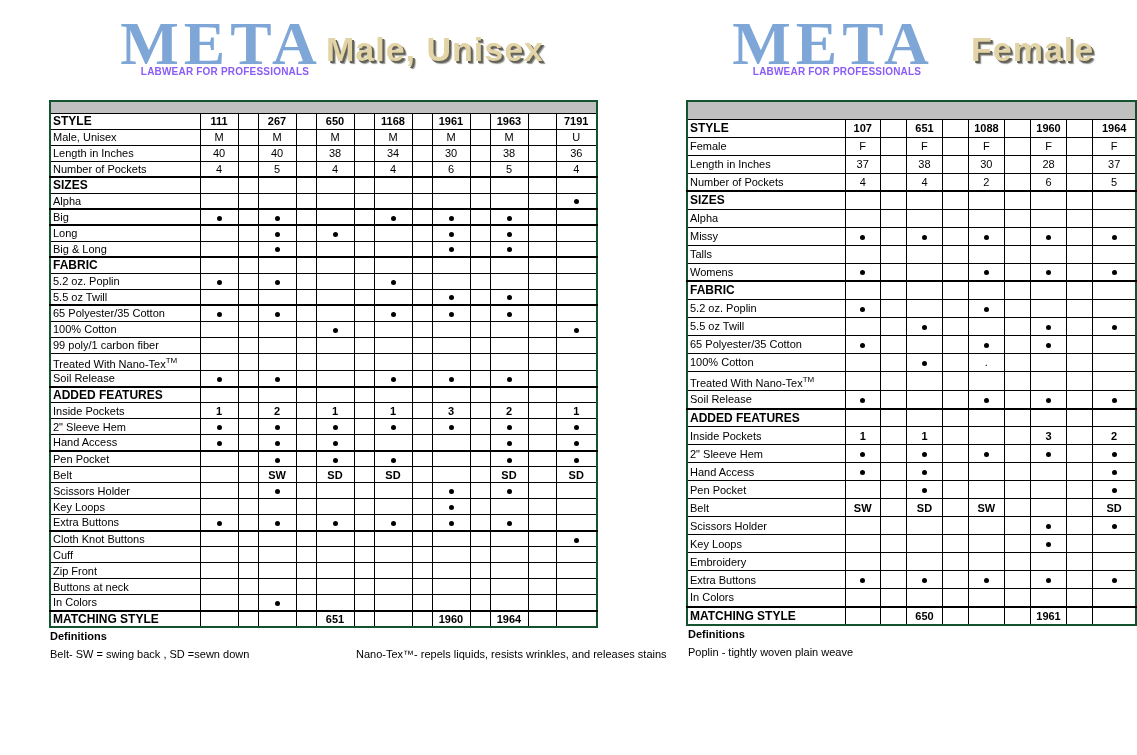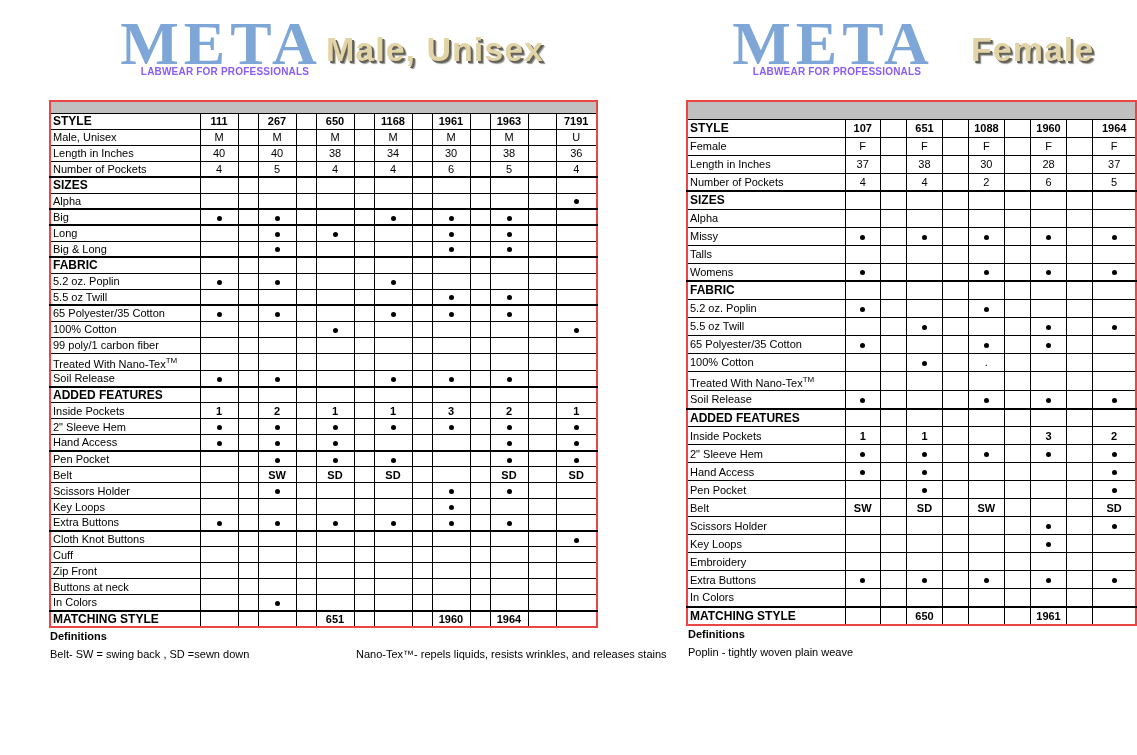--- a/index.html
+++ b/index.html
@@ -27,21 +27,21 @@
   }
   .sheet-title {
     position:absolute; font-weight:bold; font-size:34px; white-space:nowrap;
     color:#e2d4a6; text-shadow:2px 2px 0 #636258, 3px 3px 1px rgba(70,68,60,0.55);
     letter-spacing:1px;
   }
   .panel-left  .sheet-title { left:290px; top:30px; }
   .panel-right .sheet-title { left:315px; top:30px; }
 
   
-  table.spec { border-collapse:collapse; table-layout:fixed; border:2px solid #ef4444; }
+  table.spec { border-collapse:collapse; table-layout:fixed; border:2px solid #14532d; }
   .panel-left  table.spec { margin-left:13px; }
   .panel-right table.spec { margin-left:30px; }
   table.spec td {
     border:1px solid #000; padding:0 2px; overflow:hidden; white-space:nowrap;
     font-size:11px; height:16px; line-height:14px;
   }
   .panel-right table.spec td { height:18px; line-height:16px; }
   tr.graybar td { background:#c0c0c0; height:12px; }
   td.label { text-align:left; padding-left:3px; }
   td.label.sec { font-weight:bold; font-size:12px; }

